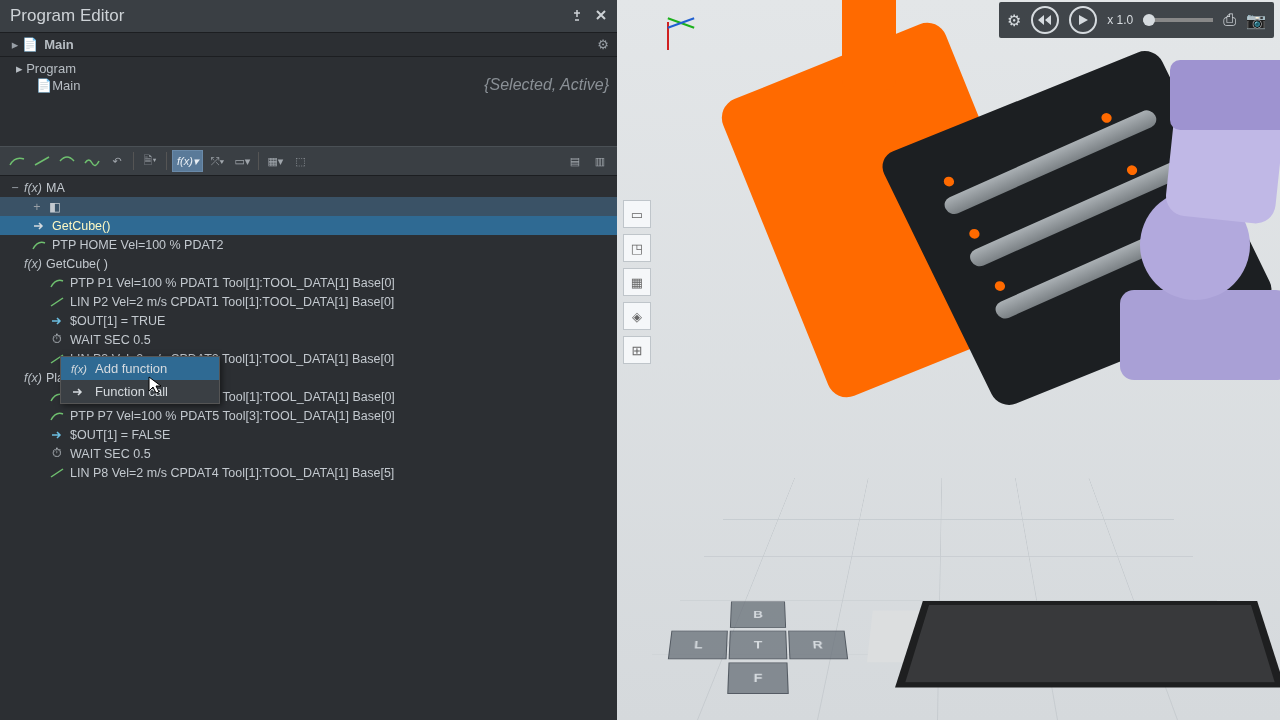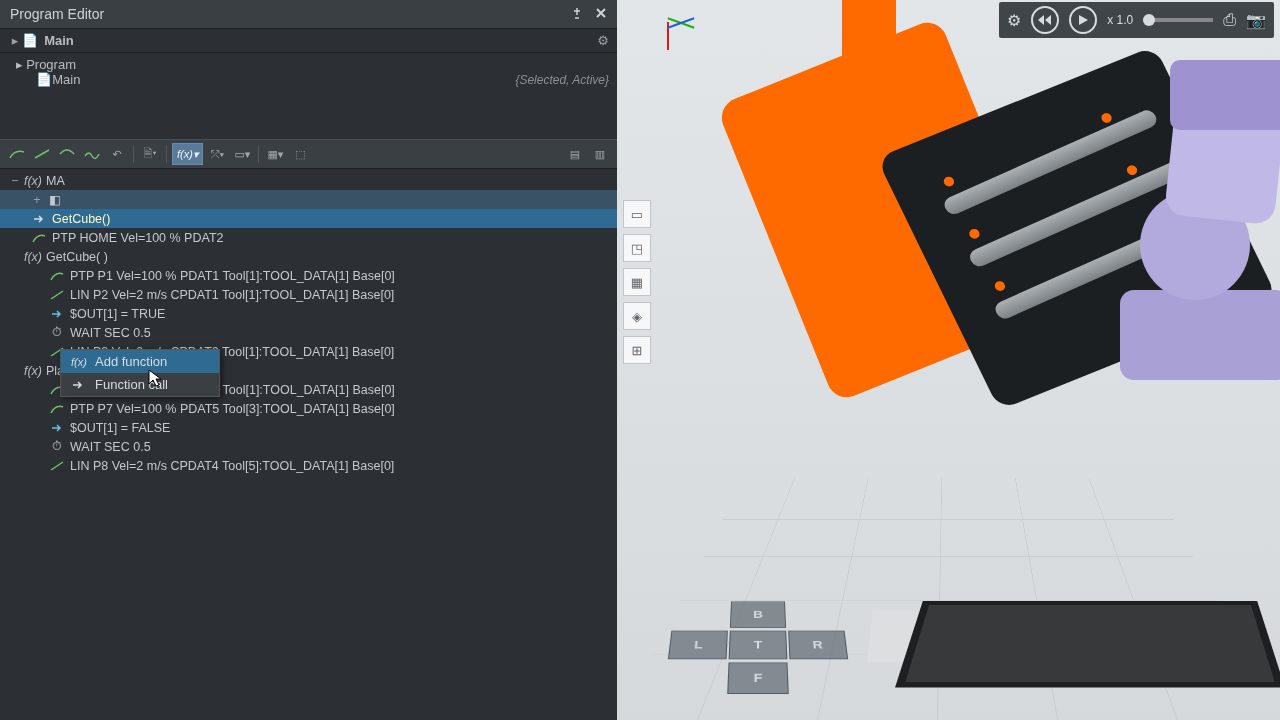--- a/index.html
+++ b/index.html
@@ -2,31 +2,31 @@
 <html><head>
 <meta charset="utf-8">
 <style>
 * { margin: 0; padding: 0; box-sizing: border-box; font-family: "Segoe UI", Arial, sans-serif; }
 body { width: 1280px; height: 720px; overflow: hidden; background: #2a2a2a; position: relative; }
 
 .root { display: flex; width: 100%; height: 100%; }
 
 
 .left-panel { width: 617px; height: 100%; background: #2c2f33; display: flex; flex-direction: column; }
-.panel-header { background: #3a3f44; color: #cdd2d6; padding: 6px 10px; font-size: 14px; display: flex; align-items: center; justify-content: space-between; border-bottom: 1px solid #1c1e21; }
+.panel-header { background: #3a3f44; color: #cdd2d6; padding: 6px 10px; font-size: 17px; display: flex; align-items: center; justify-content: space-between; border-bottom: 1px solid #1c1e21; }
 .panel-header .right { display: flex; gap: 12px; align-items: center; }
 .pin-x { color: #a7b0b8; font-weight: bold; cursor: pointer; }
 
 .breadcrumb { background: #2c2f33; padding: 4px 8px; color: #b7bdc3; display: flex; align-items: center; font-size: 13px; border-bottom: 1px solid #1c1e21; }
 .breadcrumb .gear { margin-left: auto; color: #989fa6; }
 .breadcrumb .expand-icon { width: 14px; display: inline-block; text-align: center; color: #989fa6; }
 
 .program-block { background: #2c2f33; color: #b7bdc3; padding: 4px 8px 4px 16px; font-size: 13px; }
 .program-block .main-line { padding-left: 20px; display:flex; align-items:center; }
-.program-block .sel-active { float: right; font-style: italic; color: #8a9096; font-size: 12px; }
+.program-block .sel-active { float: right; font-style: italic; color: #8a9096; font-size: 16px; }
 
 .empty-space { flex: 0 0 48px; background: #2c2f33; }
 
 .toolbar { background: #3a3f44; border-top: 1px solid #4a5055; border-bottom: 1px solid #1c1e21; padding: 3px 6px; display: flex; align-items: center; gap: 3px; }
 .tb-btn { width: 22px; height: 22px; display: inline-flex; align-items: center; justify-content: center; color: #6fc06f; font-size: 11px; cursor: pointer; }
 .tb-btn.grey { color: #a0a6ac; }
 .tb-sep { width: 1px; height: 18px; background: #555; margin: 0 2px; }
 .tb-btn.fx-active { background: #5a7a99; border: 1px solid #6a8aa9; color: #e8eef4; font-style: italic; font-size: 11px; padding: 0 4px; width: auto; }
 .tb-right { margin-left: auto; display: flex; gap: 3px; }
 
@@ -287,21 +287,21 @@
       <div class="tree-row level2">
           <span class="ico grey">⏱</span>
           <span>WAIT SEC 0.5</span>
         </div>
       <div class="tree-row level2">
           <span class="ico green">
             <svg width="14" height="12">
               <path d="M1 10 L13 2" stroke="#6fc06f" fill="none" stroke-width="1.5"></path>
             </svg>
           </span>
-          <span>LIN P8 Vel=2 m/s CPDAT4 Tool[5]:TOOL_DATA[1] Base[0]</span>
+          <span>LIN P8 Vel=2 m/s CPDAT4 Tool[1]:TOOL_DATA[1] Base[5]</span>
         </div>
 
       <div class="context-menu">
         <div class="cm-item highlight">
           <span class="ico">
               <i style="font-size:11px">f(x)</i>
             </span>
           <span>Add function</span>
         </div>
         <div class="cm-item">

